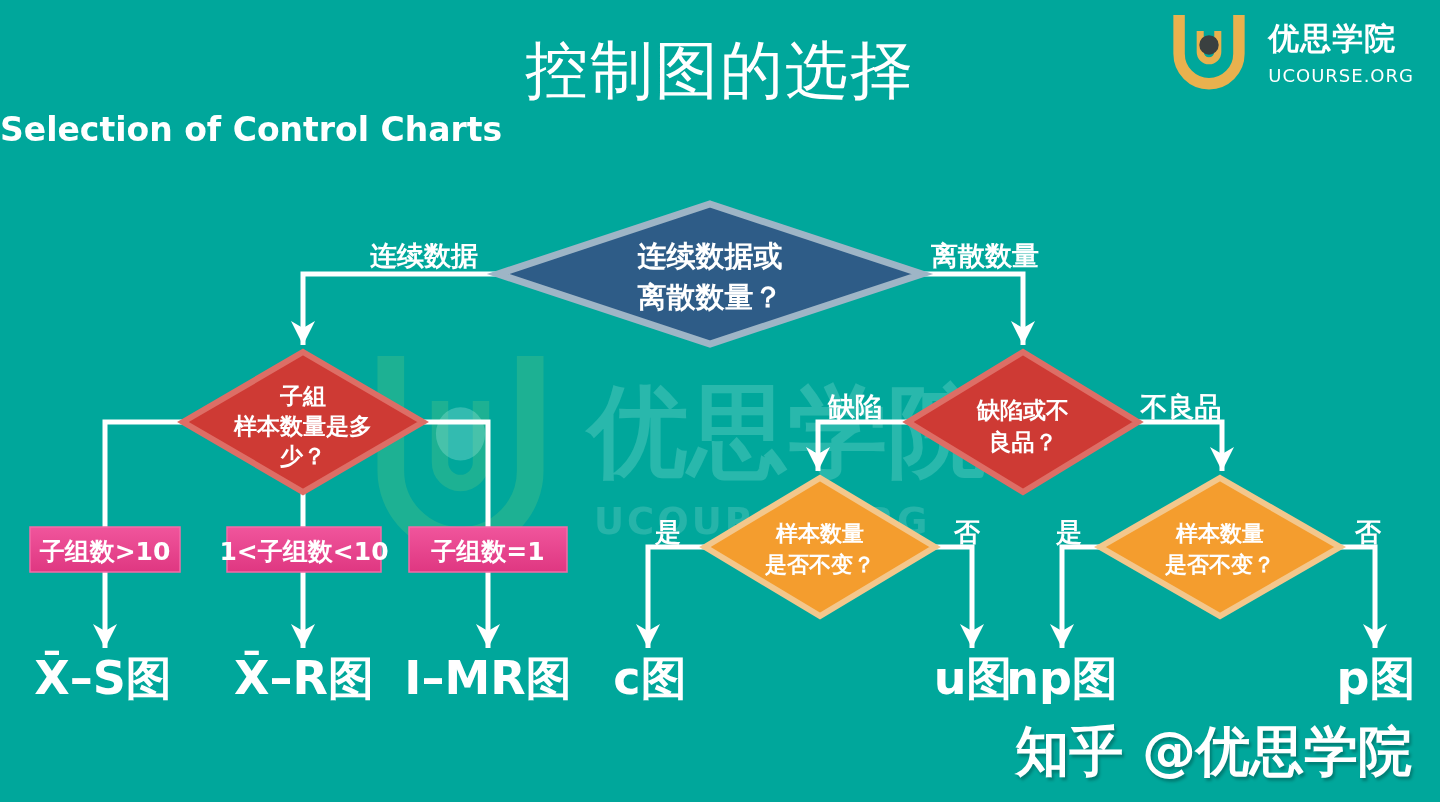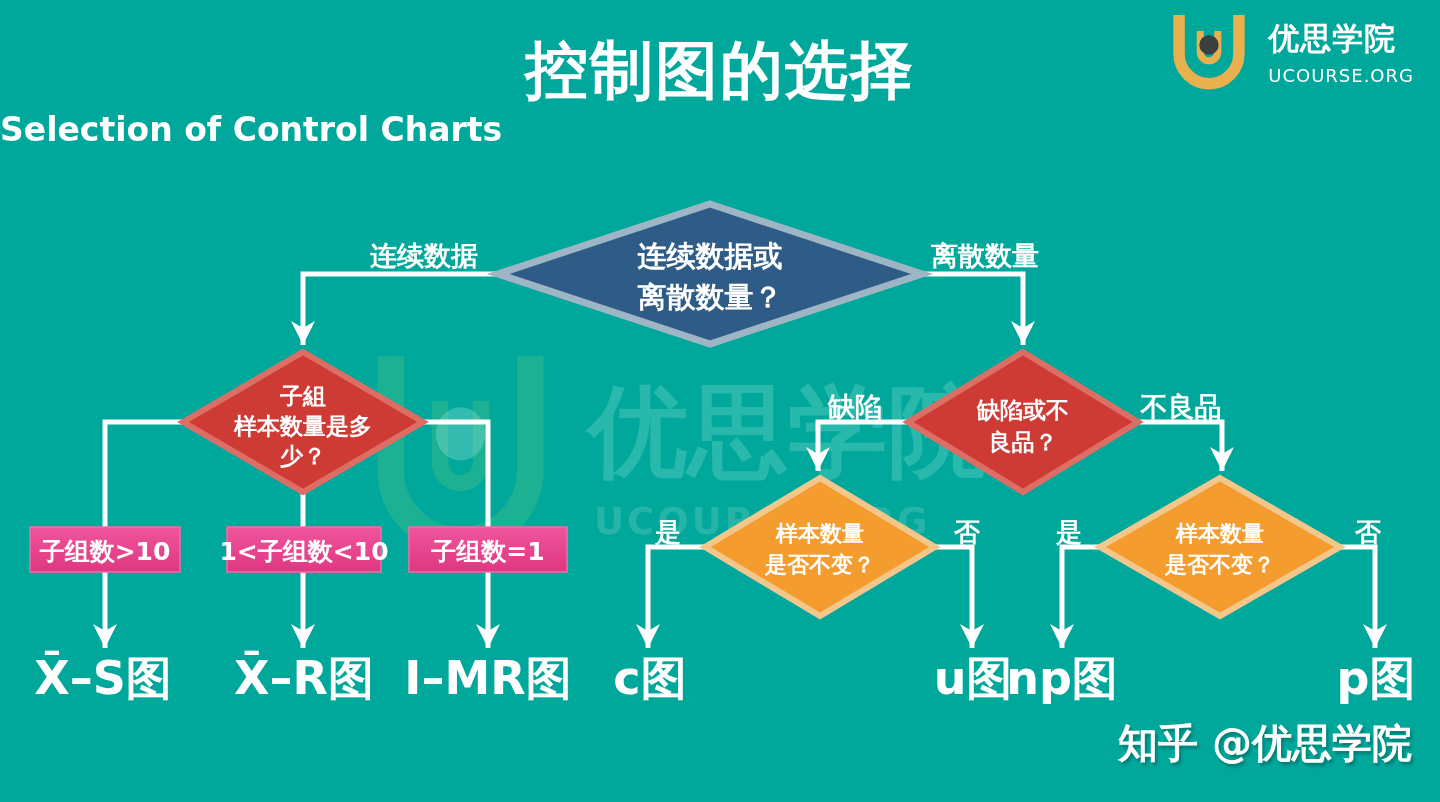--- a/index.html
+++ b/index.html
@@ -4,21 +4,21 @@
 <style>
   html,body { margin:0; padding:0; }
   .stage {
     position:relative; width:1440px; height:802px;
     background:#00A79B; overflow:hidden;
     font-family:"DejaVu Sans","Liberation Sans",sans-serif;
   }
   
   .title {
     position:absolute; top:28px; left:0; width:100%;
-    text-align:center; font-size:63px; font-weight:bold; color:#ffffff;
+    text-align:center; font-size:63px; font-weight:normal; color:#ffffff;
     letter-spacing:2px;
   }
   .subtitle {
     position:absolute; top:110px; left:0; width:100%;
     font-size:33px; font-weight:bold; color:#ffffff;
   }
   
   .logo {
     position:absolute; top:8px; right:26px;
     display:flex; align-items:center; gap:14px;
@@ -39,21 +39,21 @@
     color:rgba(255,255,255,0.15); letter-spacing:3px; white-space:nowrap;
   }
   
   .flow { position:absolute; left:0; top:0; }
   .edge { stroke:#ffffff; stroke-width:5; fill:none; }
   .node-label { fill:#ffffff; font-weight:bold; text-anchor:middle;
                 font-family:"DejaVu Sans","Liberation Sans",sans-serif; }
   
   .attribution {
     position:absolute; top:716px; right:28px;
-    font-size:40px; font-weight:bold; color:#ffffff;
+    font-size:54px; font-weight:bold; color:#ffffff;
     text-shadow:2px 3px 3px rgba(0,0,0,0.25);
   }
 </style>
 </head>
 <body>
 
 <div class="stage">
 
   <svg class="wm-logo" width="205" height="245" viewBox="0 0 100 118">
     <path d="M16,8 L16,64 A34,34 0 0 0 84,64 L84,8" stroke="rgba(90,200,130,0.32)" stroke-width="13" fill="none"></path>

